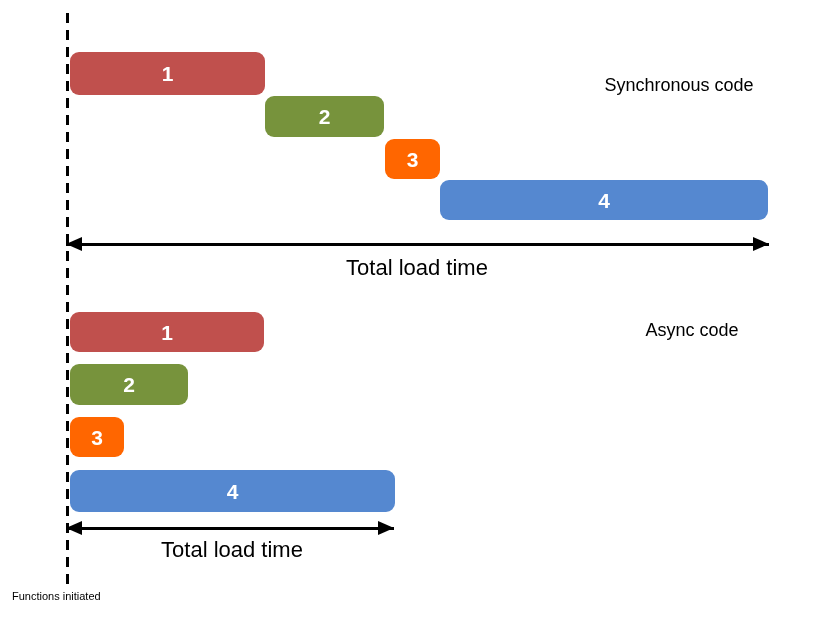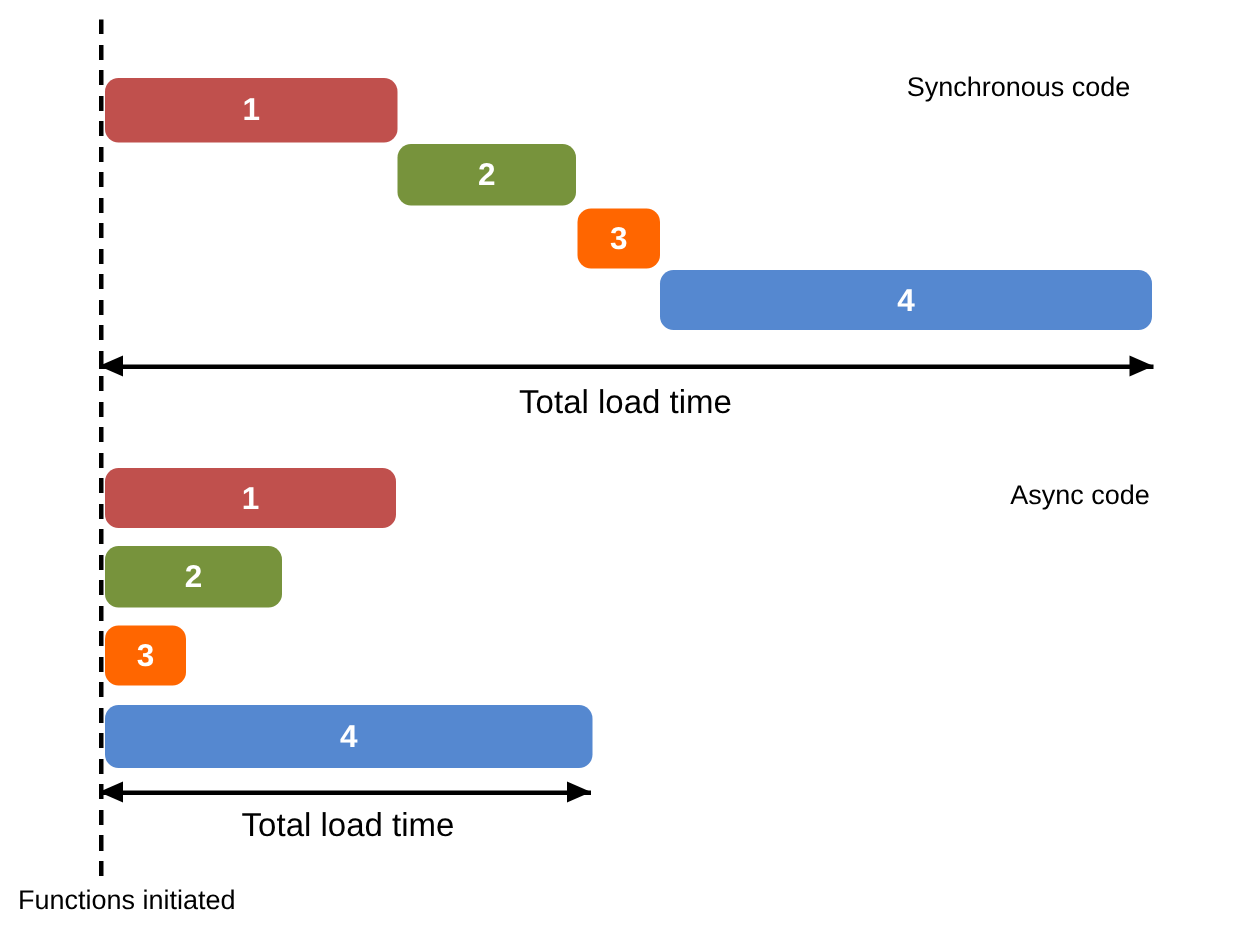--- a/index.html
+++ b/index.html
@@ -67,21 +67,21 @@
     white-space:nowrap;
   }
   .section-label {
     position:absolute;
     font-size:18px;
     transform:translateX(-50%);
     white-space:nowrap;
   }
   .caption {
     position:absolute;
-    font-size:18px;
+    font-size:11px;
     white-space:nowrap;
   }
 </style>
 </head>
 <body>
 
 <div class="stage">
 
   <div class="dash-line" id="dash-line" style="left: 66px; top: 13px; width: 3px; height: 572px;"></div>
 
@@ -107,23 +107,23 @@
       </div>
       <div class="bar" style="left: 70px; top: 417px; width: 54px; height: 40px; background: rgb(255, 102, 0);">
         <span class="bar-num">3</span>
       </div>
       <div class="bar" style="left: 70px; top: 470px; width: 325px; height: 42px; background: rgb(85, 136, 208);">
         <span class="bar-num">4</span>
       </div>
       <div class="arrow" style="left: 66px; top: 526.5px; width: 328px;"></div>
     </div>
 
-  <div class="section-label" id="sync-section-label" style="left: 679px; top: 48px;">Synchronous code</div>
+  <div class="section-label" id="sync-section-label" style="left: 679px; top: 75px;">Synchronous code</div>
 
-  <div class="section-label" id="async-section-label" style="left: 720px; top: 320px;">Async code</div>
+  <div class="section-label" id="async-section-label" style="left: 692px; top: 320px;">Async code</div>
 
   <div class="total-label" id="sync-total-label" style="left: 417px; top: 255px;">Total load time</div>
 
   <div class="total-label" id="async-total-label" style="left: 232px; top: 537px;">Total load time</div>
 
   <div class="caption" id="functions-initiated-caption" style="left: 12px; top: 590px;">Functions initiated</div>
 
 </div>
 
 </body></html>

